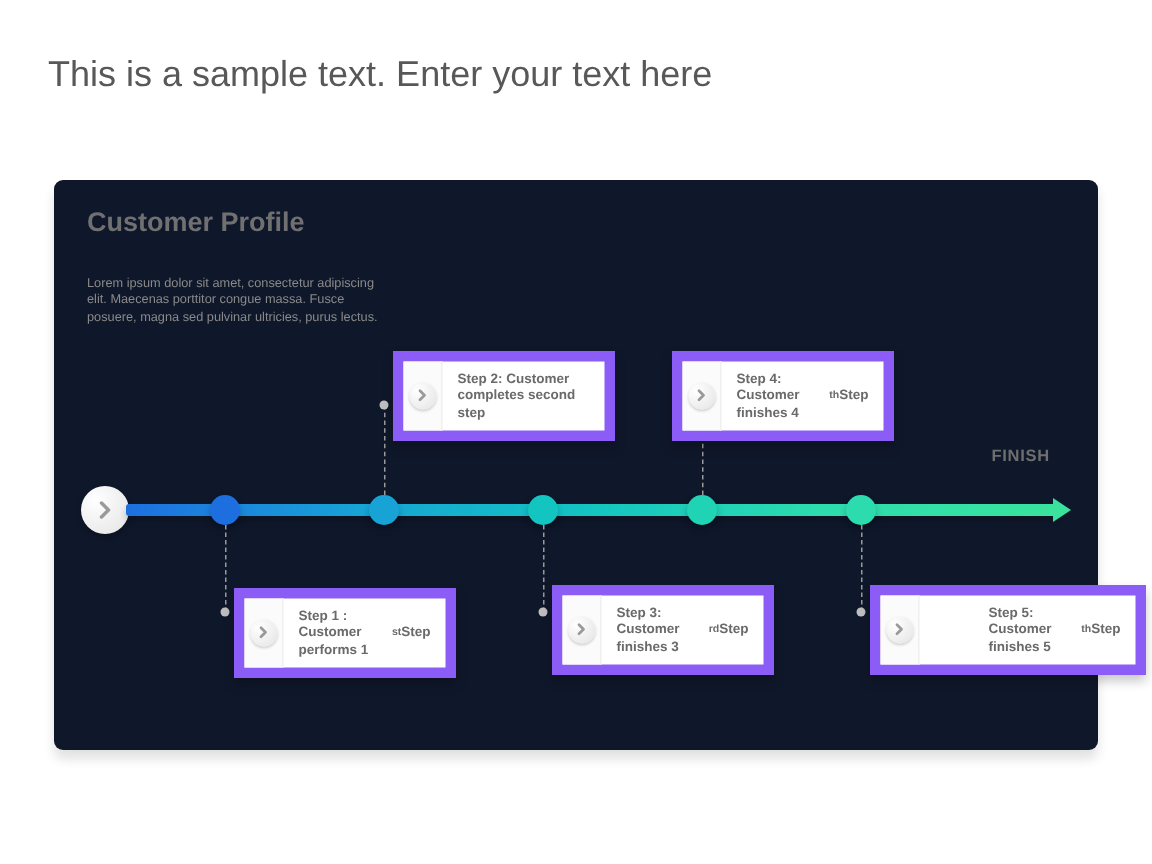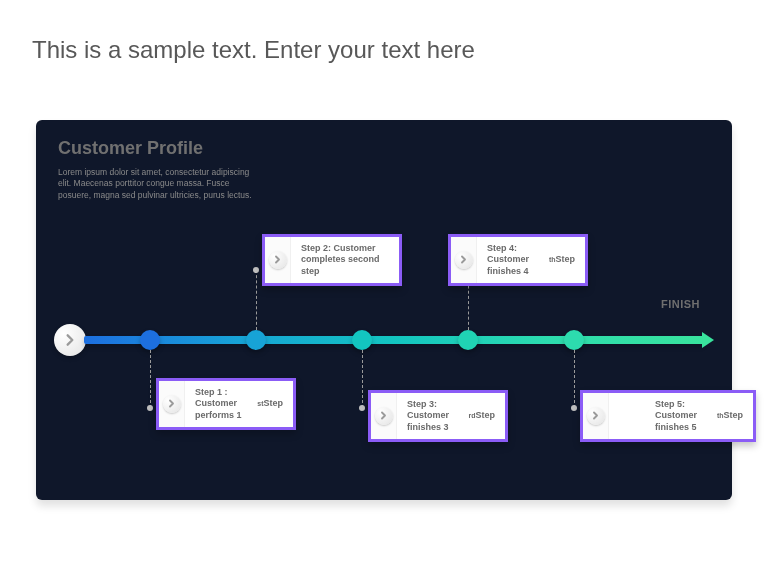--- a/index.html
+++ b/index.html
@@ -6,21 +6,21 @@
   html, body { width: 768px; height: 576px; font-family: Verdana, Geneva, sans-serif; background: #ffffff; }
   .slide { width: 768px; height: 536px; position: relative; }
   .title-area { position: absolute; top: 36px; left: 32px; right: 32px; }
   .title-text { font-size: 24px; color: #585858; font-weight: 400; }
   .panel {
     position: absolute; left: 36px; right: 36px; top: 120px; bottom: 36px;
     background: #0f172a; border-radius: 6px; padding: 18px 22px;
     box-shadow: 0 6px 8px rgba(0,0,0,0.12);
   }
   .panel-title { font-size: 18px; font-weight: 700; color: #707070; }
-  .panel-desc { font-size: 8.5px; color: #8a8a8a; line-height: 1.35; margin-top: 8px; width: 200px; }
+  .panel-desc { font-size: 8.5px; color: #8a8a8a; line-height: 1.35; margin-top: 24px; width: 200px; }
   .timeline-wrap { position: absolute; left: 0; right: 0; top: 200px; height: 40px; }
   .start-chevron {
     position: absolute; left: 18px; top: 4px; width: 32px; height: 32px;
     border-radius: 50%; background: radial-gradient(circle at 30% 30%, #ffffff, #e3e3e3);
     box-shadow: 0 2px 4px rgba(0,0,0,0.25);
     display: flex; align-items: center; justify-content: center;
   }
   .start-chevron svg { width: 14px; height: 14px; }
   .track {
     position: absolute; left: 48px; right: 28px; top: 16px; height: 8px;
@@ -41,21 +41,21 @@
   .connector {
     position: absolute; width: 0; border-left: 1px dashed #9a9a9a;
   }
   .conn-dot {
     position: absolute; width: 6px; height: 6px; border-radius: 50%; background: #bfbfbf;
     transform: translate(-50%, -50%);
   }
   .callout {
     position: absolute; display: flex; align-items: stretch;
     box-shadow: 0 4px 7px rgba(0,0,0,0.22);
-    background: #ffffff; border: 3px solid #8b5cf6;
+    background: #ffffff; border: 7px solid #8b5cf6;
   }
   .callout .bullet {
     width: 26px; background: #fbfbfb; display: flex; align-items: center; justify-content: center;
     border-right: 1px solid #f0f0f0;
   }
   .callout .bullet-inner {
     width: 18px; height: 18px; border-radius: 50%;
     background: radial-gradient(circle at 30% 30%, #ffffff, #e3e3e3);
     box-shadow: 0 1px 2px rgba(0,0,0,0.2);
     display: flex; align-items: center; justify-content: center;
@@ -103,21 +103,21 @@
 
       <div class="connector" style="left:326px; top:30px; height:58px;"></div>
       <div class="conn-dot" style="left:326px; top:88px;"></div>
 
       <div class="connector" style="left:432px; top:-50px; height:60px;"></div>
       <div class="conn-dot" style="left:432px; top:-50px;"></div>
 
       <div class="connector" style="left:538px; top:30px; height:58px;"></div>
       <div class="conn-dot" style="left:538px; top:88px;"></div>
 
-      <div class="callout" style="left:120px; top:58px;">
+      <div class="callout" style="left:120px; top:72px;">
         <div class="bullet">
           <div class="bullet-inner">
             <svg viewBox="0 0 24 24">
                 <path d="M8 4l8 8-8 8" fill="none" stroke="#9a9a9a" stroke-width="5" stroke-linecap="round" stroke-linejoin="round"></path>
               </svg>
           </div>
         </div>
         <div class="ctext">Step 1 : Customer performs 1<sup>st</sup> Step</div>
       </div>
 

